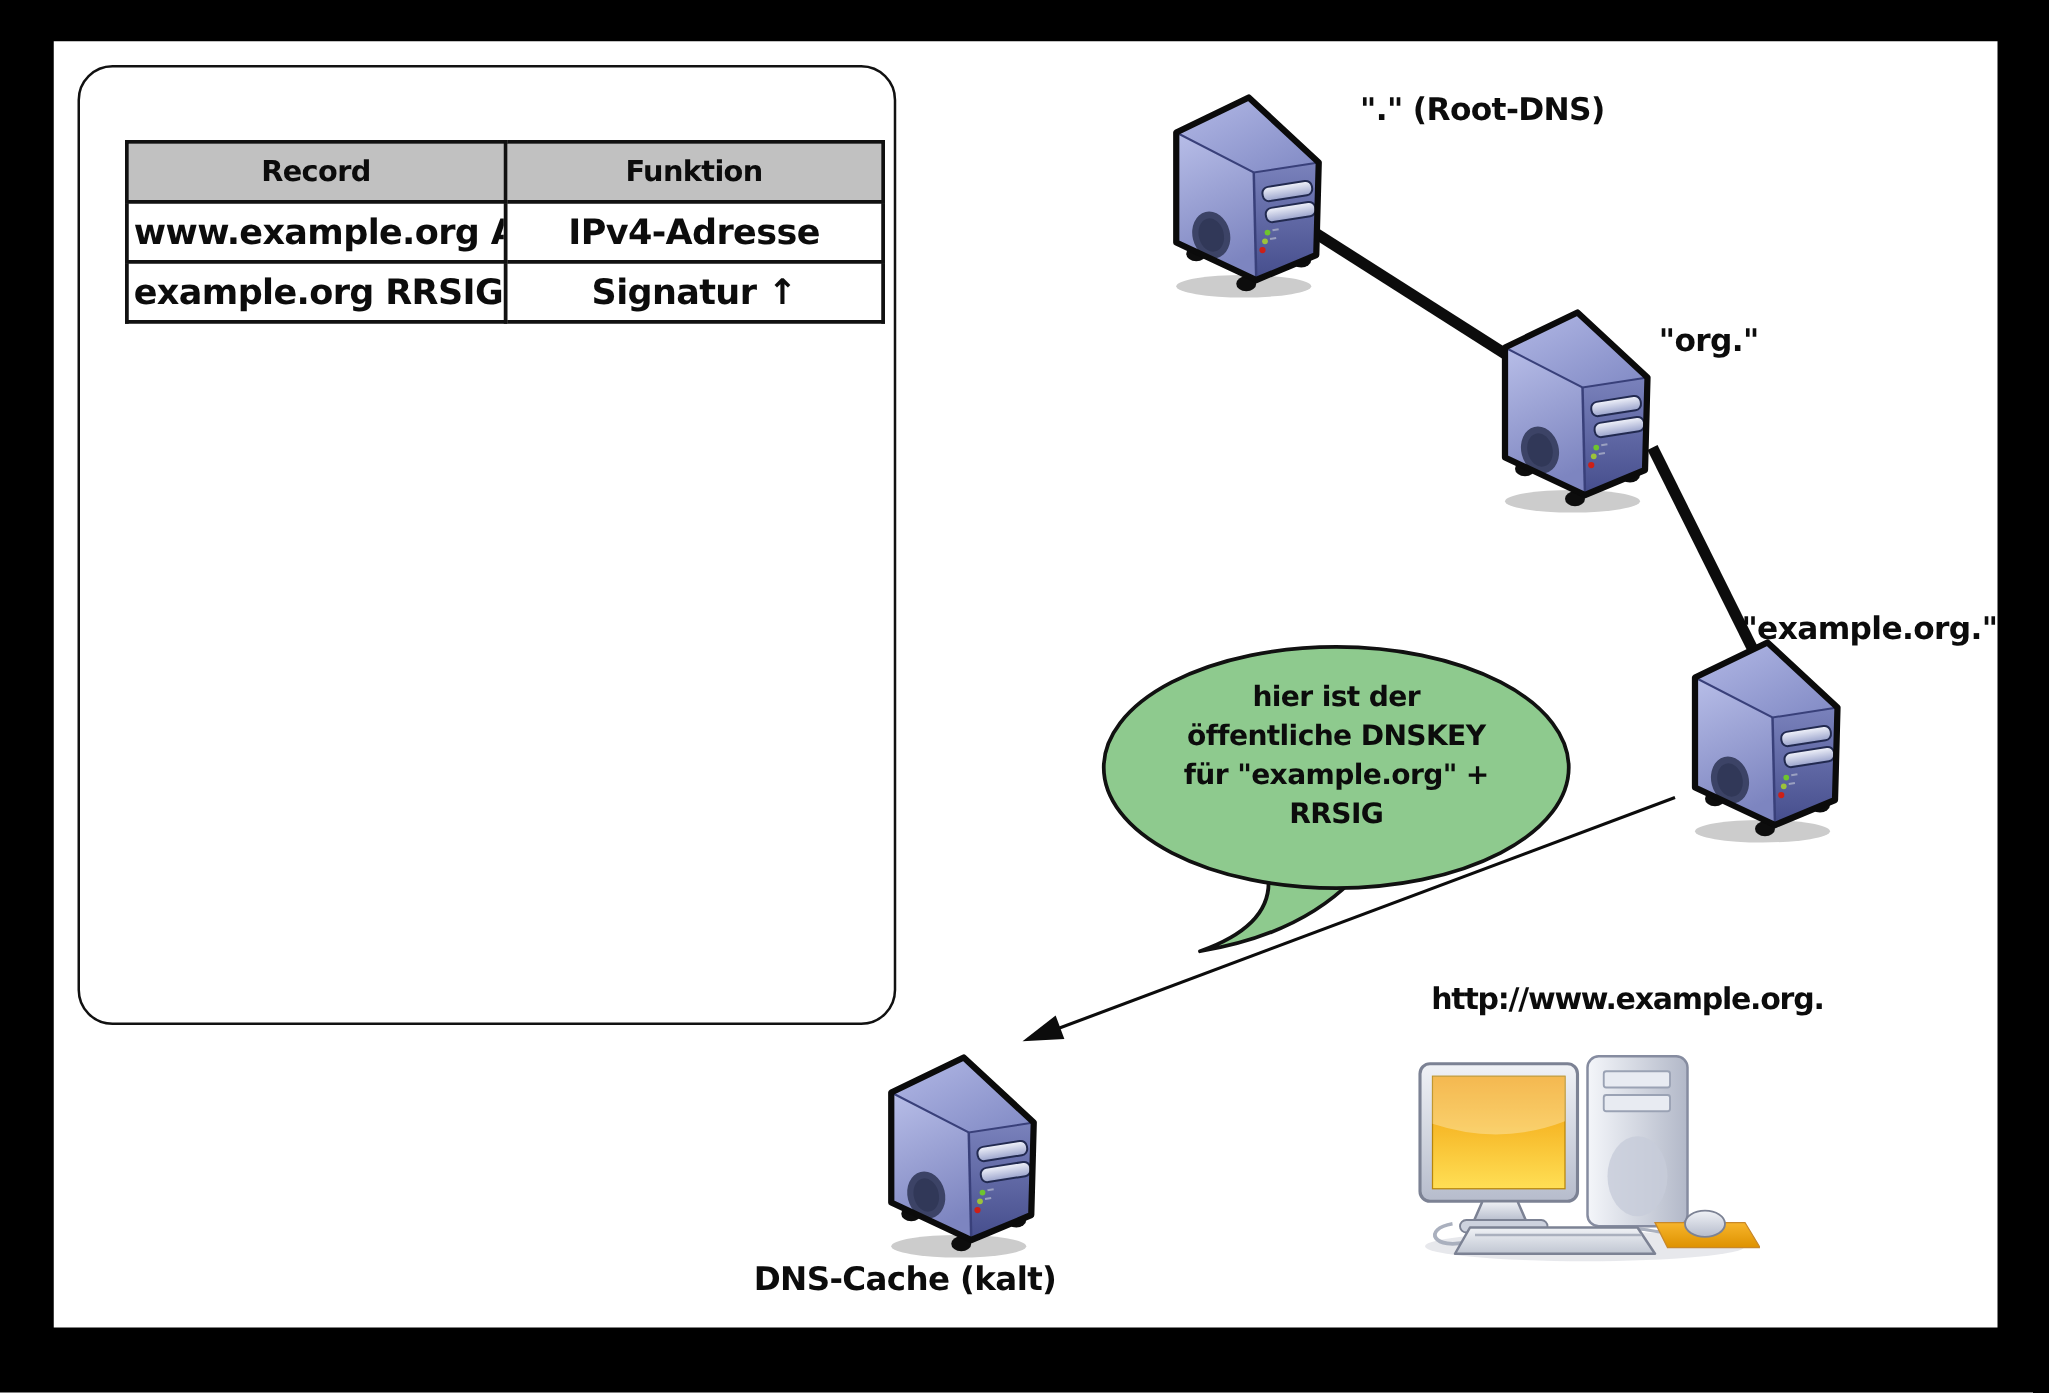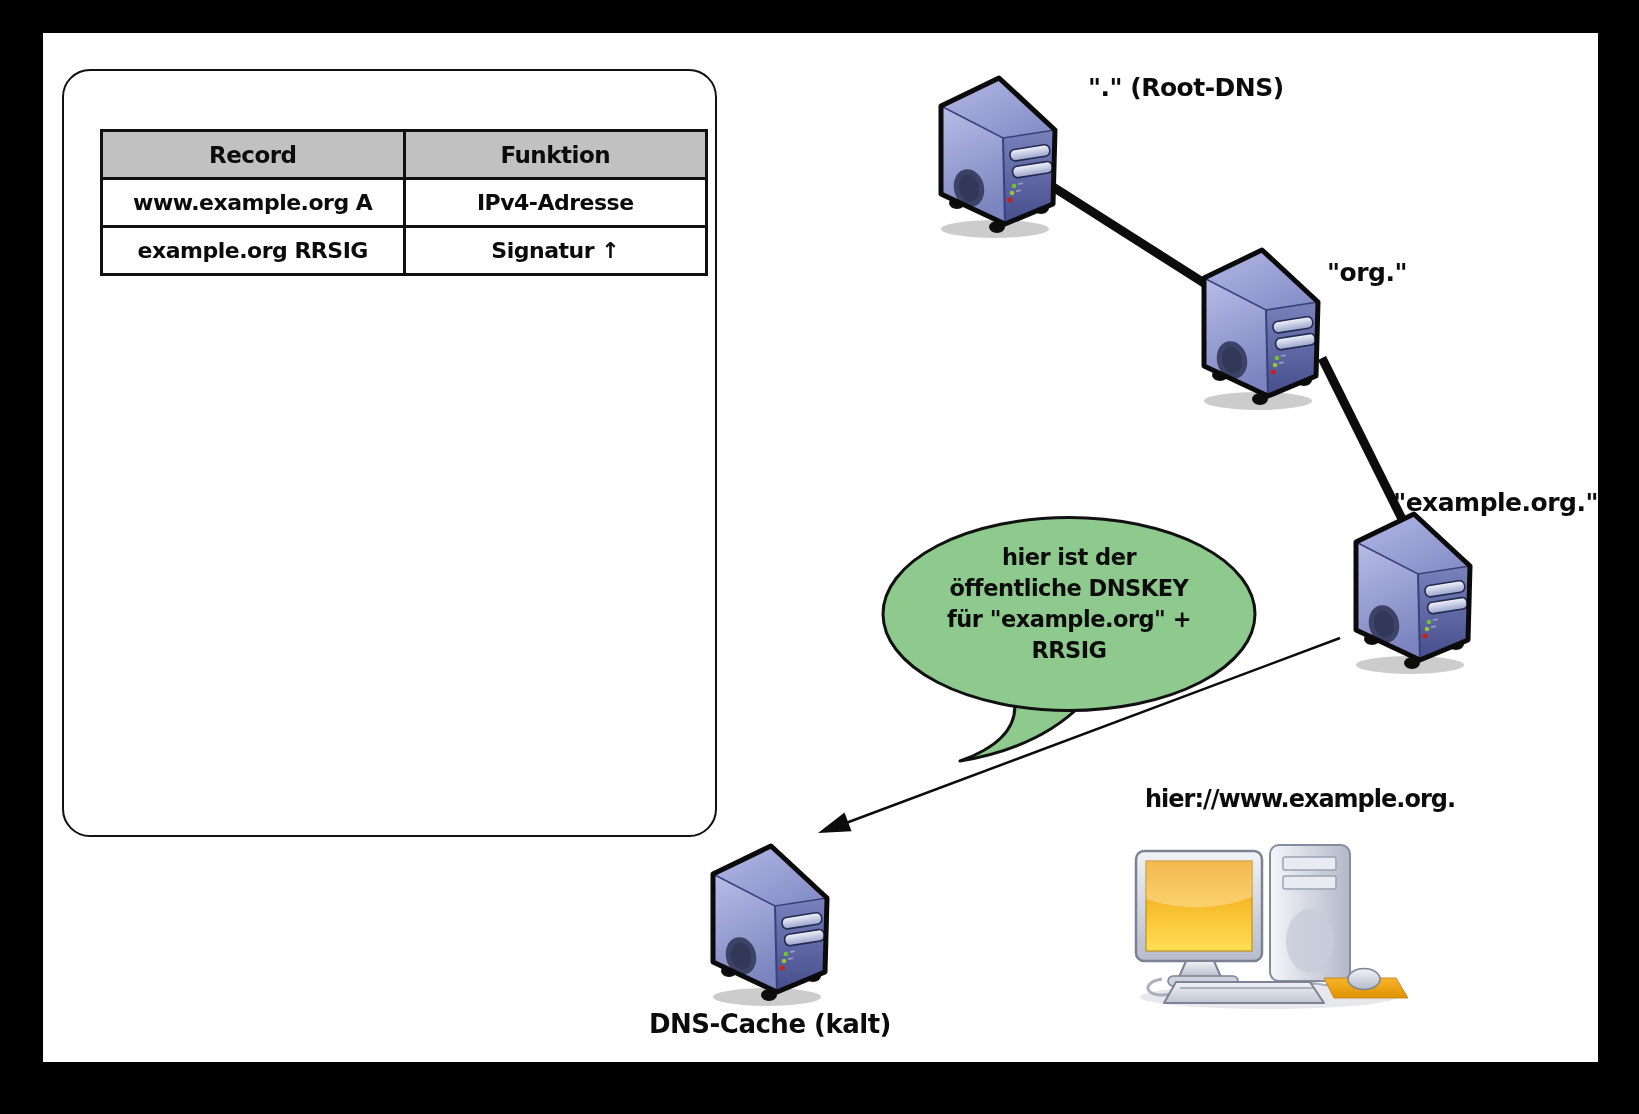--- a/index.html
+++ b/index.html
@@ -4,43 +4,43 @@
 <style>
   html,body{margin:0;padding:0;}
   body{
     width:1639px;height:1114px;background:#000;position:relative;overflow:hidden;
     font-family:"DejaVu Sans","Liberation Sans",sans-serif;
   }
   .canvas{
     position:absolute;left:43px;top:33px;width:1555px;height:1029px;background:#ffffff;
   }
   .panel{
-    position:absolute;left:19px;top:36px;width:655px;height:768px;
+    position:absolute;left:19px;top:19px;width:655px;height:768px;
     border:2.5px solid #111;border-radius:28px;background:#fff;box-sizing:border-box;
   }
   table.rec{
     position:absolute;left:36px;top:58px;width:608px;
     border-collapse:collapse;table-layout:fixed;
   }
   table.rec th,table.rec td{
     border:3px solid #111;height:45px;text-align:center;vertical-align:middle;
     font-weight:bold;color:#0c0c0c;padding:0 4px;
-    font-size:22px;letter-spacing:-0.5px;white-space:nowrap;overflow:hidden;
+    font-size:28px;letter-spacing:-0.5px;white-space:nowrap;overflow:hidden;
   }
   table.rec th{background:#c1c1c1;font-size:23px;}
   .abs{position:absolute;}
   .nlabel{
     position:absolute;font-weight:bold;color:#0c0c0c;white-space:nowrap;
     letter-spacing:-0.5px;font-size:25px;
   }
   .lbl-root{left:1045px;top:40px;}
   .lbl-org{left:1284px;top:225px;}
   .lbl-example{right:0px;top:455px;}
   .lbl-client{left:1102px;top:752px;font-size:24px;letter-spacing:-1px;}
-  .lbl-cache{left:560px;top:976px;width:334px;text-align:center;font-size:26px;}
+  .lbl-cache{left:560px;top:976px;width:334px;text-align:left;font-size:26px;}
   svg{display:block;}
   .bubble-text{
     font-family:"DejaVu Sans","Liberation Sans",sans-serif;
     font-weight:bold;font-size:22.5px;fill:#0c0c0c;letter-spacing:-0.5px;
   }
 </style>
 </head>
 <body>
 
 <svg width="0" height="0" style="position:absolute" aria-hidden="true">
@@ -189,16 +189,16 @@
     <path d="M58,149 L192,149 L206,170 L46,170 Z" fill="url(#gKey)" stroke="#7c8294" stroke-width="2" stroke-linejoin="round"></path>
     <path d="M62,155 L195,155" stroke="#aab0be" stroke-width="2" fill="none"></path>
 
     <path d="M206,145 L278,145 L290,165 L216,165 Z" fill="url(#gPad)" stroke="#c8882a" stroke-width="1"></path>
     <ellipse cx="246" cy="146" rx="16" ry="10.5" fill="url(#gBezel)" stroke="#7c8294" stroke-width="1.5"></ellipse>
   </svg>
 
   <div class="nlabel lbl-root">"." (Root-DNS)</div>
   <div class="nlabel lbl-org">"org."</div>
   <div class="nlabel lbl-example">"example.org."</div>
-  <div class="nlabel lbl-client">hier://www.example.org.</div>
+  <div class="nlabel lbl-client">http://www.example.org.</div>
   <div class="nlabel lbl-cache">DNS-Cache (kalt)</div>
 
 </div>
 
 </body></html>

